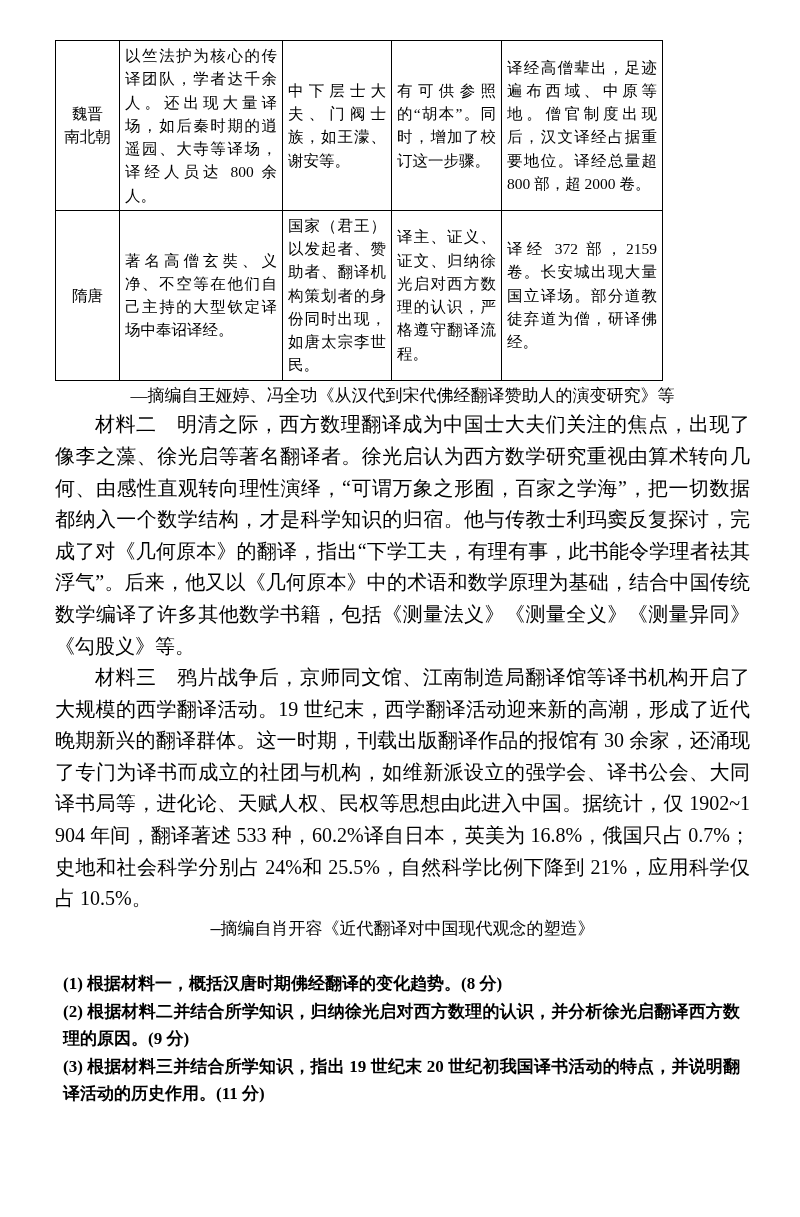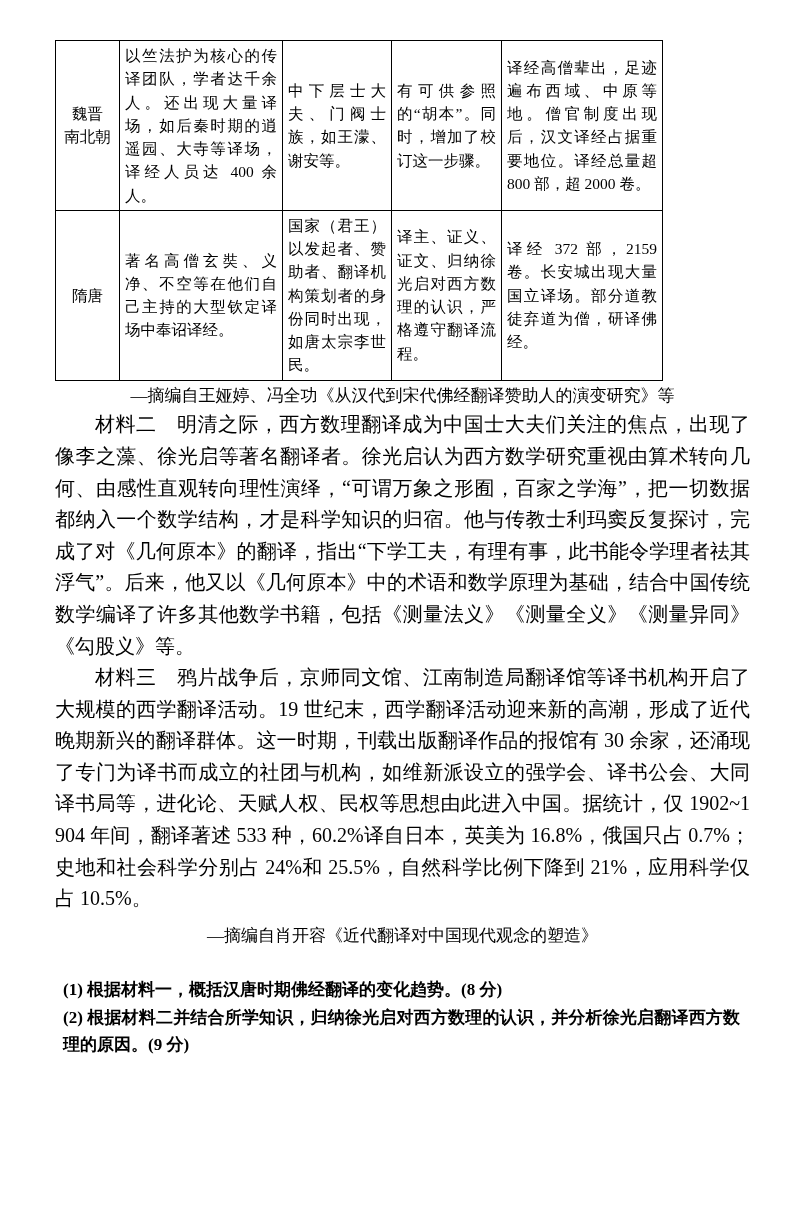--- a/index.html
+++ b/index.html
@@ -35,22 +35,23 @@
     white-space: pre-line;
     word-break: keep-all;
   }
   .src {
     font-size: 17px;
     line-height: 1.58;
     text-align: center;
     margin: 2px 0 0 0;
   }
   .src.src3 {
-    margin-top: 8px;
+    margin-top: 2px;
     margin-bottom: 26px;
+    font-family: Liberation Mono, monospace;
   }
   .para {
     font-size: 20px;
     line-height: 1.58;
     text-align: justify;
     text-justify: inter-ideograph;
     text-indent: 2em;
     word-break: break-all;
   }
   .questions {
@@ -77,21 +78,21 @@
       <col style="width:64px">
       <col style="width:163px">
       <col style="width:109px">
       <col style="width:110px">
       <col style="width:161px">
     </colgroup>
     <tbody>
       <tr>
         <td class="period">魏晋
 南北朝</td>
-        <td>以竺法护为核心的传译团队，学者达千余人。还出现大量译场，如后秦时期的逍遥园、大寺等译场，译经人员达 400 余人。</td>
+        <td>以竺法护为核心的传译团队，学者达千余人。还出现大量译场，如后秦时期的逍遥园、大寺等译场，译经人员达 800 余人。</td>
         <td>中下层士大夫、门阀士族，如王濛、谢安等。</td>
         <td>有可供参照的“胡本”。同时，增加了校订这一步骤。</td>
         <td>译经高僧辈出，足迹遍布西域、中原等地。僧官制度出现后，汉文译经占据重要地位。译经总量超 800 部，超 2000 卷。</td>
       </tr>
       <tr>
         <td class="period">隋唐</td>
         <td>著名高僧玄奘、义净、不空等在他们自己主持的大型钦定译场中奉诏译经。</td>
         <td>国家（君王）以发起者、赞助者、翻译机构策划者的身份同时出现，如唐太宗李世民。</td>
         <td>译主、证义、证文、归纳徐光启对西方数理的认识，严格遵守翻译流程。</td>
         <td>译经 372 部，2159 卷。长安城出现大量国立译场。部分道教徒弃道为僧，研译佛经。</td>
@@ -104,15 +105,16 @@
   <p class="para">材料二　明清之际，西方数理翻译成为中国士大夫们关注的焦点，出现了像李之藻、徐光启等著名翻译者。徐光启认为西方数学研究重视由算术转向几何、由感性直观转向理性演绎，“可谓万象之形囿，百家之学海”，把一切数据都纳入一个数学结构，才是科学知识的归宿。他与传教士利玛窦反复探讨，完成了对《几何原本》的翻译，指出“下学工夫，有理有事，此书能令学理者祛其浮气”。后来，他又以《几何原本》中的术语和数学原理为基础，结合中国传统数学编译了许多其他数学书籍，包括《测量法义》《测量全义》《测量异同》《勾股义》等。</p>
 
 
   <p class="para">材料三　鸦片战争后，京师同文馆、江南制造局翻译馆等译书机构开启了大规模的西学翻译活动。19 世纪末，西学翻译活动迎来新的高潮，形成了近代晚期新兴的翻译群体。这一时期，刊载出版翻译作品的报馆有 30 余家，还涌现了专门为译书而成立的社团与机构，如维新派设立的强学会、译书公会、大同译书局等，进化论、天赋人权、民权等思想由此进入中国。据统计，仅 1902~1904 年间，翻译著述 533 种，60.2%译自日本，英美为 16.8%，俄国只占 0.7%；史地和社会科学分别占 24%和 25.5%，自然科学比例下降到 21%，应用科学仅占 10.5%。</p>
 
   <p class="src src3">—摘编自肖开容《近代翻译对中国现代观念的塑造》</p>
 
   <div class="questions">
     <p class="question">(1) 根据材料一，概括汉唐时期佛经翻译的变化趋势。(8 分)</p>
     <p class="question">(2) 根据材料二并结合所学知识，归纳徐光启对西方数理的认识，并分析徐光启翻译西方数理的原因。(9 分)</p>
+    <p class="question">(3) 根据材料三并结合所学知识，指出 19 世纪末 20 世纪初我国译书活动的特点，并说明翻译活动的历史作用。(11 分)</p>
   </div>
 
 </div>
 
 </body></html>

